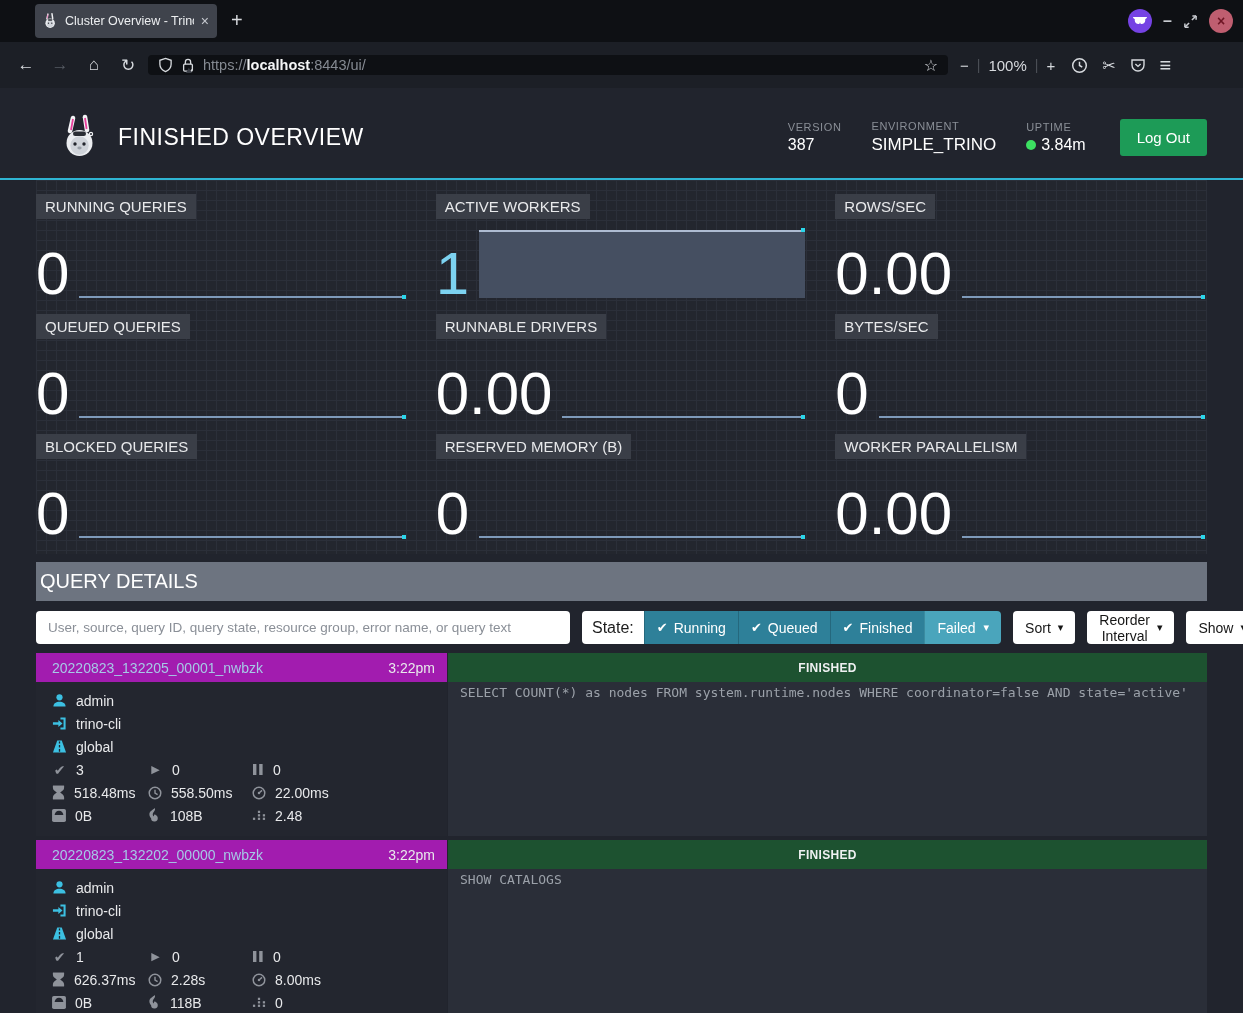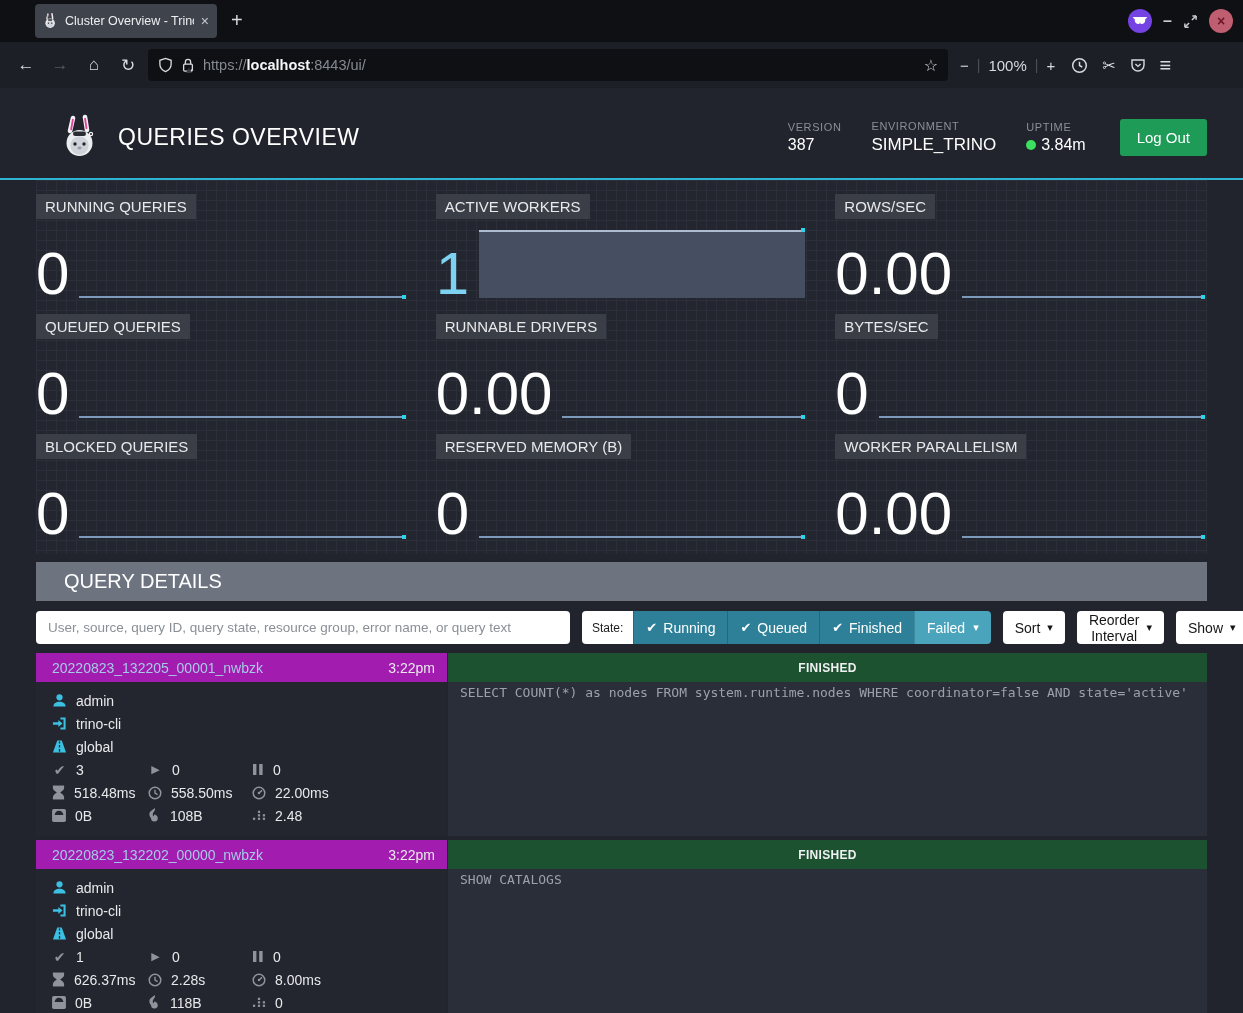--- a/index.html
+++ b/index.html
@@ -15,21 +15,21 @@
   .newtab { color:#d7dade; font-size:20px; margin-left:14px; margin-bottom:10px; }
   .winctl { position:absolute; right:10px; top:9px; display:flex; align-items:center; gap:11px; }
   .mask-btn { width:24px; height:24px; border-radius:50%; background:#7542e4; display:flex; align-items:center; justify-content:center; }
   .win-min { color:#c7cad0; font-size:16px; font-weight:bold; }
   .win-close { width:24px; height:24px; border-radius:50%; background:#bf5e70; color:#6e1524; font-size:14px; font-weight:bold;
                display:flex; align-items:center; justify-content:center; }
 
   .navbar { height:46px; background:#1c1f26; display:flex; align-items:center; padding:0 12px; gap:6px; }
   .nav-btn { width:28px; text-align:center; color:#d7dade; font-size:17px; }
   .nav-btn.disabled { color:#565b63; }
-  .urlbar { height:32px; flex:0 0 800px; background:#0e1014; border-radius:4px; display:flex; align-items:center; padding:0 10px; gap:8px; }
+  .urlbar { height:20px; flex:0 0 800px; background:#0e1014; border-radius:4px; display:flex; align-items:center; padding:0 10px; gap:8px; }
   .url-text { font-size:14.5px; color:#858a92; flex:1; }
   .url-text b { color:#f4f5f6; font-weight:600; }
   .url-star { color:#d7dade; font-size:16px; }
   .zoomgrp { display:flex; align-items:center; gap:8px; margin-left:6px; color:#d7dade; font-size:15px; }
   .vsep { color:#4a4e55; font-size:14px; }
   .nav-right { display:flex; align-items:center; gap:14px; margin-left:10px; color:#d7dade; font-size:16px; }
 
   svg.ic { display:block; }
   .i-gray { fill:#8f939b; }
   .i-cyan { fill:#3cc0e2; }
@@ -55,26 +55,26 @@
   .card-label { position:absolute; top:0; left:0; background:#3a3e47; color:#e8e9eb; font-size:15px; padding:4px 9px; z-index:2; }
   .card-val { font-size:60px; font-weight:300; color:#fff; line-height:0.95; padding-bottom:4px; white-space:nowrap; }
   .card-val.cyan { color:#7cd2f0; }
   .spark { flex:1; height:70px; margin:0 2px 8px 10px; position:relative; }
   .spark .line { position:absolute; left:0; right:2px; bottom:0; height:2px; background:#7e9aba; }
   .spark .dot { position:absolute; right:0; bottom:-1px; width:4px; height:4px; background:#2bd6ea; }
   .spark.filled .fill { position:absolute; inset:0; background:#454f61; border-top:2px solid #aebcd2; }
   .spark.filled .dot { bottom:auto; top:-2px; }
 
   
-  .qd-bar { margin:8px 36px 0; background:#6d7480; color:#fff; font-size:20px; padding:8px 28px; }
+  .qd-bar { margin:8px 36px 0; background:#6d7480; color:#fff; font-size:20px; padding:8px 4px; }
   .toolbar { margin:10px 36px 0; display:flex; align-items:stretch; gap:12px; height:33px; }
   .search { flex:0 0 534px; border:none; border-radius:4px; padding:0 12px; font-size:13.5px; color:#444; font-family:"Liberation Sans",sans-serif; }
   .search::placeholder { color:#8a8f97; }
   .stategrp { display:flex; }
-  .state-label { background:#fff; color:#1c1c1c; font-size:12px; display:flex; align-items:center; padding:2px 10px; border-radius:4px 0 0 4px; }
+  .state-label { background:#fff; color:#1c1c1c; font-size:16px; display:flex; align-items:center; padding:2px 10px; border-radius:4px 0 0 4px; }
   .sbtn { background:#2e8099; color:#fff; font-size:14px; display:flex; align-items:center; gap:6px; padding:0 12px; border:none; border-left:1px solid #25687d; }
   .sbtn .chk { font-size:13px; }
   .sbtn.failed { background:#4aa5bc; border-radius:0 4px 4px 0; border-left:1px solid #3b8ba0; gap:8px; }
   .wbtn { background:#fff; color:#161616; font-size:14px; border:none; border-radius:4px; padding:0 12px; display:flex; align-items:center; gap:7px; }
   .caret { font-size:11px; }
 
   
   .qlist { margin:9px 36px 0; }
   .qrow { display:grid; grid-template-columns:411px 1fr; grid-column-gap:1px; margin-bottom:4px; }
   .qhead { background:#a21caf; height:29px; display:flex; align-items:center; padding:0 12px 0 16px; }
@@ -181,21 +181,21 @@
           <path d="M25 3 L26.6 14" stroke="#e83e9a" stroke-width="1.8"></path>
         </g>
       <circle cx="19.5" cy="28" r="13" fill="#ebedf0"></circle>
         <circle cx="19.5" cy="30.5" r="9.2" fill="#cfd3d9"></circle>
       <circle cx="15" cy="29" r="1.7" fill="#22252c"></circle>
         <circle cx="24" cy="29" r="1.7" fill="#22252c"></circle>
       <ellipse cx="19.5" cy="33" rx="2.2" ry="1.4" fill="#9aa0a8"></ellipse>
       <rect x="13" y="16.5" width="13" height="4.5" rx="2.2" fill="#2a2d34"></rect>
       <circle cx="31" cy="19" r="1.6" fill="none" stroke="#f2f3f5" stroke-width="1.2"></circle>
     </svg>
-    <div class="hdr-title">QUERIES OVERVIEW</div>
+    <div class="hdr-title">FINISHED OVERVIEW</div>
     <div class="hdr-right">
       <div class="hstat">
         <div class="lab">VERSION</div>
         <div class="val">387</div>
       </div>
       <div class="hstat">
         <div class="lab">ENVIRONMENT</div>
         <div class="val" style="font-size:17px;">SIMPLE_TRINO</div>
       </div>
       <div class="hstat">

